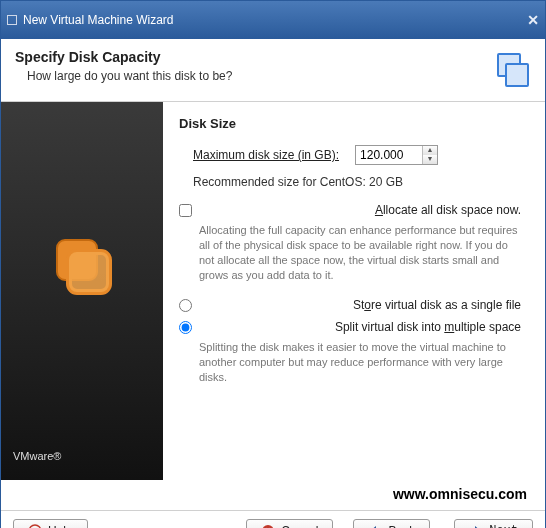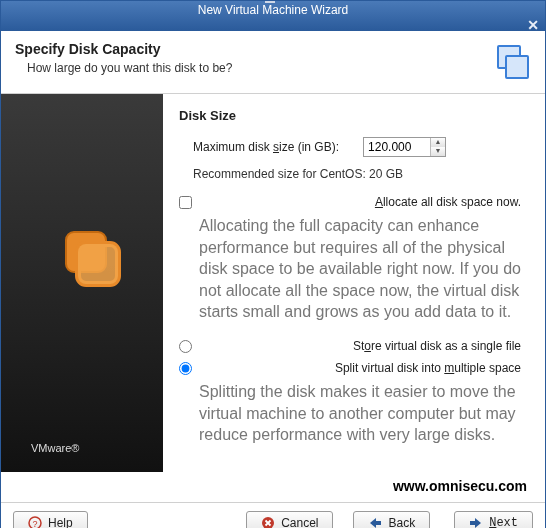--- a/index.html
+++ b/index.html
@@ -1,46 +1,46 @@
 <!DOCTYPE html>
 <html><head>
 <meta charset="utf-8">
 <style>
 * { box-sizing: border-box; margin: 0; padding: 0; }
 body { font-family: "Segoe UI", Tahoma, sans-serif; font-size: 12px; background: #fff; }
 .window { width: 546px; border: 1px solid #2a5a9a; background: #fff; }
-.titlebar { background: linear-gradient(#4a7ab8, #2a5a9a); color: #fff; height: 30px; display: flex; align-items: center; padding: 0 6px; font-size: 12px; flex-direction: column; }
+.titlebar { background: linear-gradient(#4a7ab8, #2a5a9a); color: #fff; height: 38px; display: flex; align-items: center; padding: 0 6px; font-size: 12px; }
 .titlebar .tb-icon { width: 10px; height: 10px; border: 1px solid #cfd8e8; margin-right: 6px; }
 .titlebar .tb-close { margin-left: auto; font-weight: bold; font-size: 14px; cursor: pointer; color: #e8eef8; }
 .header { display: flex; padding: 10px 14px 12px 14px; border-bottom: 1px solid #d0d0d0; }
 .header .htext { flex: 1; }
 .header h2 { font-size: 14px; font-weight: bold; color: #222; margin-bottom: 4px; }
 .header p { font-size: 12px; color: #333; padding-left: 12px; }
 .header .hicon { width: 44px; height: 40px; position: relative; }
 .header .hicon .sq { position: absolute; width: 24px; height: 24px; border: 2px solid #3a7fd8; background: #d6e6fa; border-radius: 2px; }
 .header .hicon .sq.a { top: 4px; left: 10px; }
 .header .hicon .sq.b { top: 14px; left: 18px; }
 .body { display: flex; }
-.sidebar { width: 162px; background: linear-gradient(#3a3a3a, #222 60%, #111); color: #fff; display: flex; flex-direction: column; align-items: flex-start; padding: 130px 0 18px 30px; min-height: 378px; }
+.sidebar { width: 162px; background: linear-gradient(#3a3a3a, #222 60%, #111); color: #fff; display: flex; flex-direction: column; align-items: flex-start; padding: 130px 0 18px 12px; min-height: 378px; }
 .sidebar .logo { width: 64px; height: 64px; align-self: center; margin-left: -14px; }
 .sidebar .brand { margin-top: auto; font-size: 11px; color: #ddd; }
 .sidebar .prod { font-size: 19px; color: #fff; font-weight: 300; margin-top: 2px; }
 .main { flex: 1; padding: 14px 24px 10px 16px; color: #222; }
 .main h3 { font-size: 13px; font-weight: bold; margin-bottom: 14px; }
 .row { display: flex; align-items: center; margin-bottom: 10px; }
-.row label { margin-right: 24px; }
+.row label { margin-right: 16px; text-decoration: underline; }
 .spin { display: flex; align-items: stretch; border: 1px solid #999; background: #0f766e; }
 .spin input { width: 66px; border: none; padding: 2px 4px; font-size: 12px; text-align: left; }
 .spin .spin-btns { display: flex; flex-direction: column; border-left: 1px solid #bbb; }
 .spin .sb { width: 14px; height: 9px; font-size: 7px; line-height: 8px; text-align: center; background: linear-gradient(#fdfdfd,#e2e2e2); cursor: pointer; color: #555; }
 .rec { color: #333; margin-bottom: 14px; }
 .opt { display: flex; align-items: flex-start; margin-bottom: 6px; justify-content: space-between; }
 .opt input { margin-right: 6px; margin-top: 1px; }
 .opt .lab { color: #222; }
-.desc { color: #777; font-size: 16px; line-height: 1.35; margin: 4px 0 16px 20px; }
+.desc { color: #777; font-size: 11px; line-height: 1.35; margin: 4px 0 16px 20px; }
 .und { text-decoration: underline; }
 .footer-url { text-align: right; font-weight: bold; font-size: 14px; padding: 6px 18px 8px 0; color: #000; }
 .buttons { border-top: 1px solid #d0d0d0; padding: 8px 12px; display: flex; align-items: center; }
 .btn { display: inline-flex; align-items: center; gap: 6px; background: linear-gradient(#fdfdfd, #e6e6e6); border: 1px solid #9a9a9a; border-radius: 3px; padding: 4px 14px; font-size: 12px; cursor: pointer; color: #222; }
 .spacer { flex: 1; }
 svg { display: block; }
 </style>
 </head>
 <body>
 

